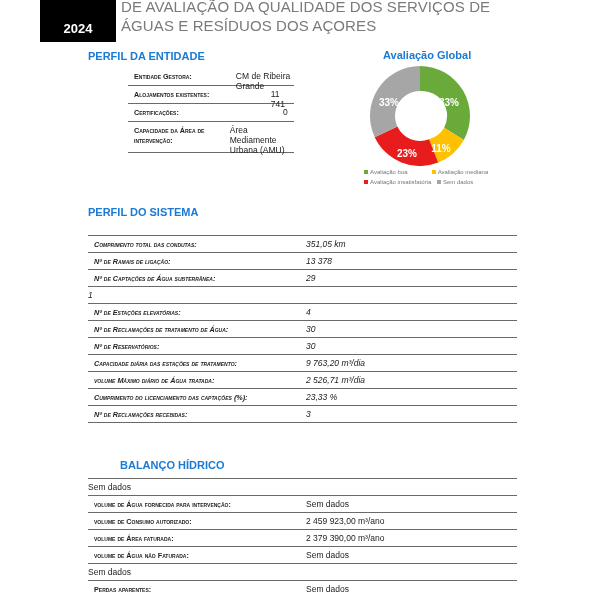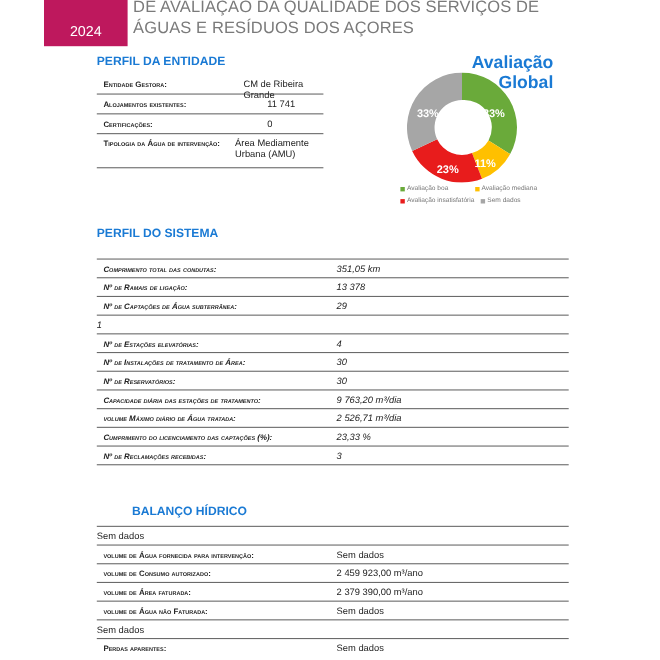--- a/index.html
+++ b/index.html
@@ -2,48 +2,48 @@
 <html><head>
 <meta charset="utf-8">
 <style>
   * { margin: 0; padding: 0; box-sizing: border-box; }
   body {
     width: 600px; height: 600px; overflow: hidden; background: #ffffff;
     font-family: "Liberation Sans", sans-serif; color: #222; position: relative;
   }
   .year-box {
     position: absolute; left: 40px; top: 0; width: 76px; height: 42px;
-    background: #be185d; color: #fff; font-weight: normal; font-size: 13px;
+    background: #000000; color: #fff; font-weight: bold; font-size: 13px;
     display: flex; align-items: flex-end; justify-content: center; padding-bottom: 6px;
   }
   .doc-title {
     position: absolute; left: 121px; top: -3px; width: 400px;
     font-size: 15px; line-height: 19px; color: #7a7a7a; letter-spacing: 0.1px;
   }
   .section-title {
     position: absolute; color: #1a7ad4; font-weight: bold; font-size: 11px;
   }
   .table { position: absolute; }
   .row {
     display: flex; align-items: flex-start; border-bottom: 1.5px solid #6a6a6a;
     font-size: 8px; line-height: 10px;
   }
   .row .label {
     font-weight: bold; font-variant: small-caps; color: #222; font-size: 7.2px;
     text-transform: none; padding-top: 4px;
   }
   .row .value { font-size: 8.5px; color: #222; padding-top: 3px; }
-  .ent .row { height: 18px; }
+  .ent .row { height: 18px; margin-left: 40px; }
   .ent .label { width: 155px; padding-left: 6px; }
   .sys .row, .bal .row { height: 17px; }
   .sys .label, .bal .label { width: 218px; padding-left: 6px; }
 
   .chart-title {
-    position: absolute; left: 383px; top: 49px; width: 120px; text-align: right;
-    color: #1a7ad4; font-weight: bold; font-size: 16px;
+    position: absolute; left: 383px; top: 49px; width: 120px; text-align: left;
+    color: #1a7ad4; font-weight: bold; font-size: 11px;
   }
   .donut { position: absolute; left: 370px; top: 66px; width: 100px; height: 100px; }
   .legend { position: absolute; left: 364px; top: 167px; width: 150px; font-size: 6px; color: #777; line-height: 10px; }
   .legend .li { display: inline-flex; align-items: center; margin-right: 4px; }
   .legend .sw { width: 4px; height: 4px; margin-right: 2px; display: inline-block; }
 </style>
 </head>
 <body>
 
 <div class="year-box">
@@ -59,21 +59,21 @@
   </div>
   <div class="row">
     <span class="label">Alojamentos existentes:</span>
     <span class="value">11 741</span>
   </div>
   <div class="row">
     <span class="label">Certificações:</span>
     <span class="value">0</span>
   </div>
   <div class="row" style="height:31px;">
-    <span class="label">Tipologia da Água de intervenção:</span>
+    <span class="label">Capacidade da Área de intervenção:</span>
     <span class="value" style="width:100px;">Área Mediamente Urbana (AMU)</span>
   </div>
 </div>
 
 <div class="chart-title">Avaliação Global</div>
 <svg class="donut" viewBox="0 0 100 100">
 
   <path d="M50 0 A50 50 0 0 1 93.8 74.1 L74.1 61.8 A25 25 0 0 0 50 25 Z" fill="#6aaa3a"></path>
 
   <path d="M93.8 74.1 A50 50 0 0 1 68.2 96.6 L59.1 73.2 A25 25 0 0 0 74.1 61.8 Z" fill="#ffc000"></path>
@@ -120,21 +120,21 @@
       <span class="value">29</span>
     </div>
   <div class="row">
       <span class="value">1</span>
     </div>
   <div class="row">
       <span class="label">Nº de Estações elevatórias:</span>
       <span class="value">4</span>
     </div>
   <div class="row">
-      <span class="label">Nº de Instalações de tratamento de Área:</span>
+      <span class="label">Nº de Reclamações de tratamento de Água:</span>
       <span class="value">30</span>
     </div>
   <div class="row">
       <span class="label">Nº de Reservatórios:</span>
       <span class="value">30</span>
     </div>
   <div class="row">
       <span class="label">Capacidade diária das estações de tratamento:</span>
       <span class="value">9 763,20 m³/dia</span>
     </div>

